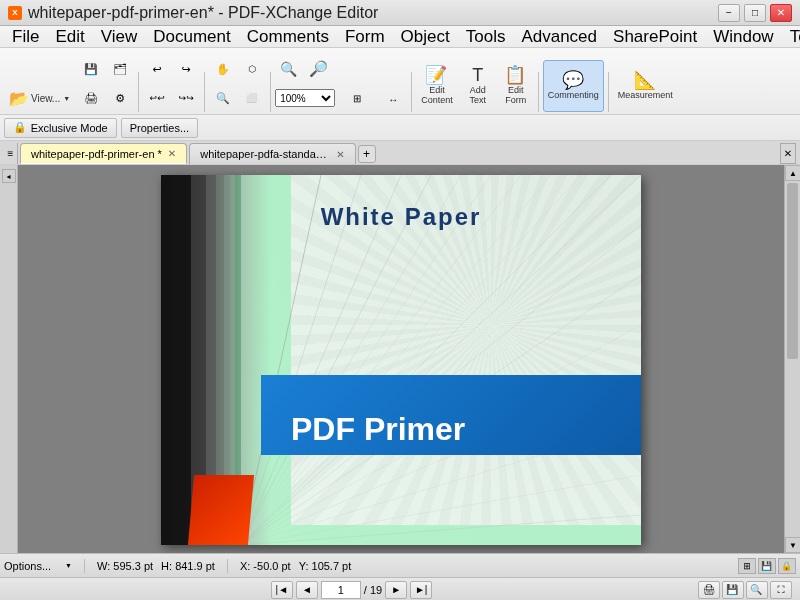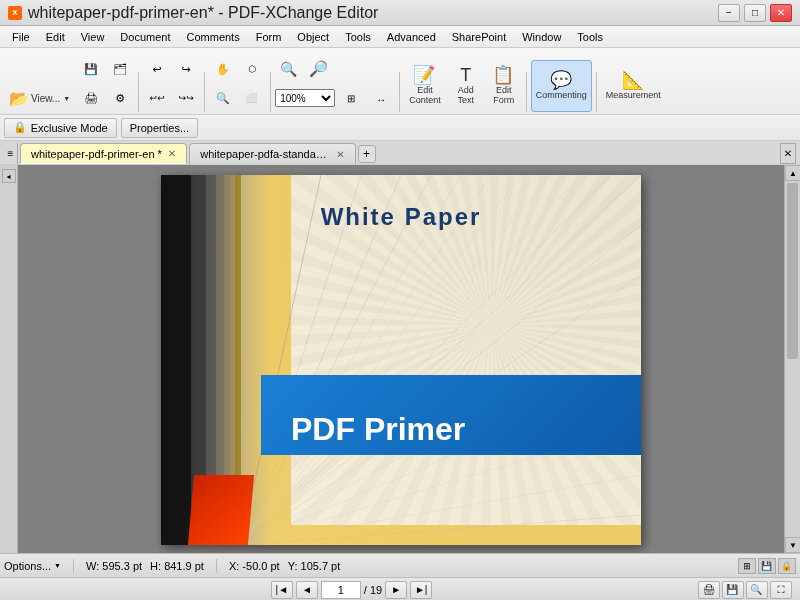--- a/index.html
+++ b/index.html
@@ -26,21 +26,21 @@
     #menu-bar {
       background: linear-gradient(to bottom, #f5f5f5, #ebebeb);
       height: 22px;
       display: flex;
       align-items: center;
       padding: 0 4px;
       border-bottom: 1px solid #ccc;
     }
     .menu-item {
       padding: 2px 8px;
-      font-size: 11px;
+      font-size: 17px;
       cursor: pointer;
       border-radius: 2px;
       height: 20px;
       display: flex;
       align-items: center;
     }
 
     
     #toolbar-area {
       background: linear-gradient(to bottom, #f8f8f8, #ebebeb);
@@ -205,21 +205,21 @@
       background: white;
       box-shadow: 3px 3px 10px rgba(0,0,0,0.5);
       overflow: hidden;
       position: relative;
     }
 
     
     #pdf-content {
       width: 100%;
       height: 100%;
-      background: #eab308;
+      background: #86efac;
       position: relative;
       overflow: hidden;
     }
 
     .pdf-white-paper-title {
       position: absolute;
       top: 28px;
       left: 0;
       right: 0;
       text-align: center;
@@ -278,21 +278,21 @@
       align-items: center;
       padding: 0 4px;
       border-top: 1px solid #bbb;
       gap: 8px;
       font-size: 11px;
     }
 
     .status-item {
       display: flex;
       align-items: center;
-      gap: 2px;
+      gap: 13px;
     }
 
     .status-separator { width: 1px; height: 14px; background: #bbb; margin: 0 4px; }
 
     
     #bottom-nav {
       background: linear-gradient(to bottom, #e8e8e8, #d8d8d8);
       height: 24px;
       display: flex;
       align-items: center;
@@ -419,21 +419,21 @@
       </div>
     </div>
 
     <div class="toolbar-separator"></div>
 
     <div class="toolbar-group-small">
       <div class="toolbar-row-small" style="gap:2px; align-items:center;">
         <div class="toolbar-btn-small" style="font-size:14px;">🔍</div>
         <div class="toolbar-btn-small" style="font-size:14px; transform:scale(1.1);">🔎</div>
       </div>
-      <div class="toolbar-row-small" style="align-items:center; gap:2px;">
+      <div class="toolbar-row-small" style="align-items:center; gap:8px;">
         <select style="width:60px; font-size:10px; height:18px;">
           <option>100%</option>
           <option>75%</option>
           <option>150%</option>
           <option>200%</option>
         </select>
         <div class="toolbar-btn-small" style="font-size:10px;">⊞</div>
         <div class="toolbar-btn-small" style="font-size:10px;">↔</div>
       </div>
     </div>

